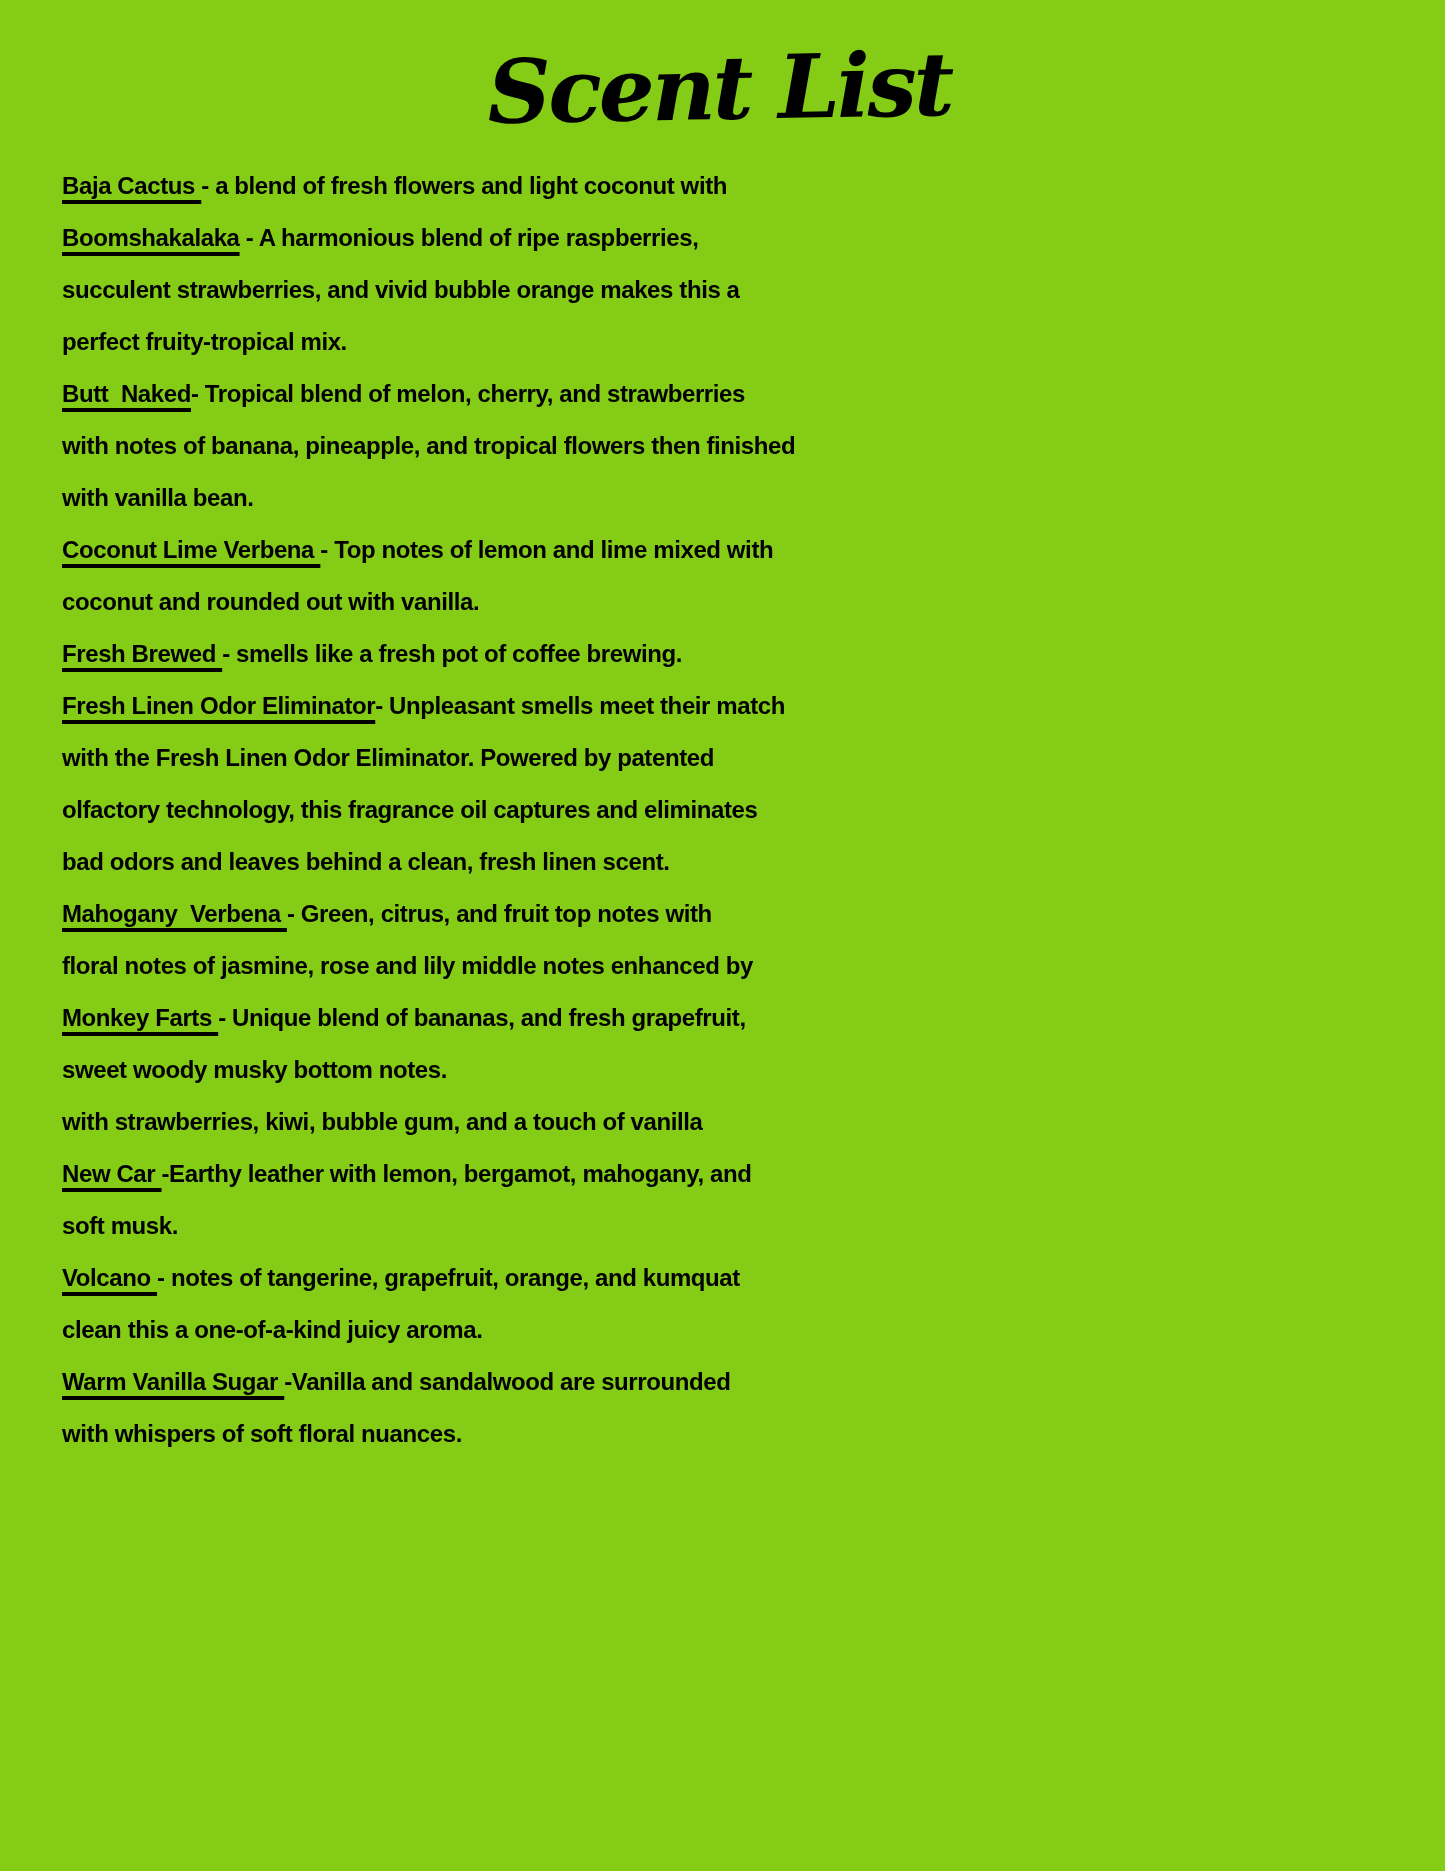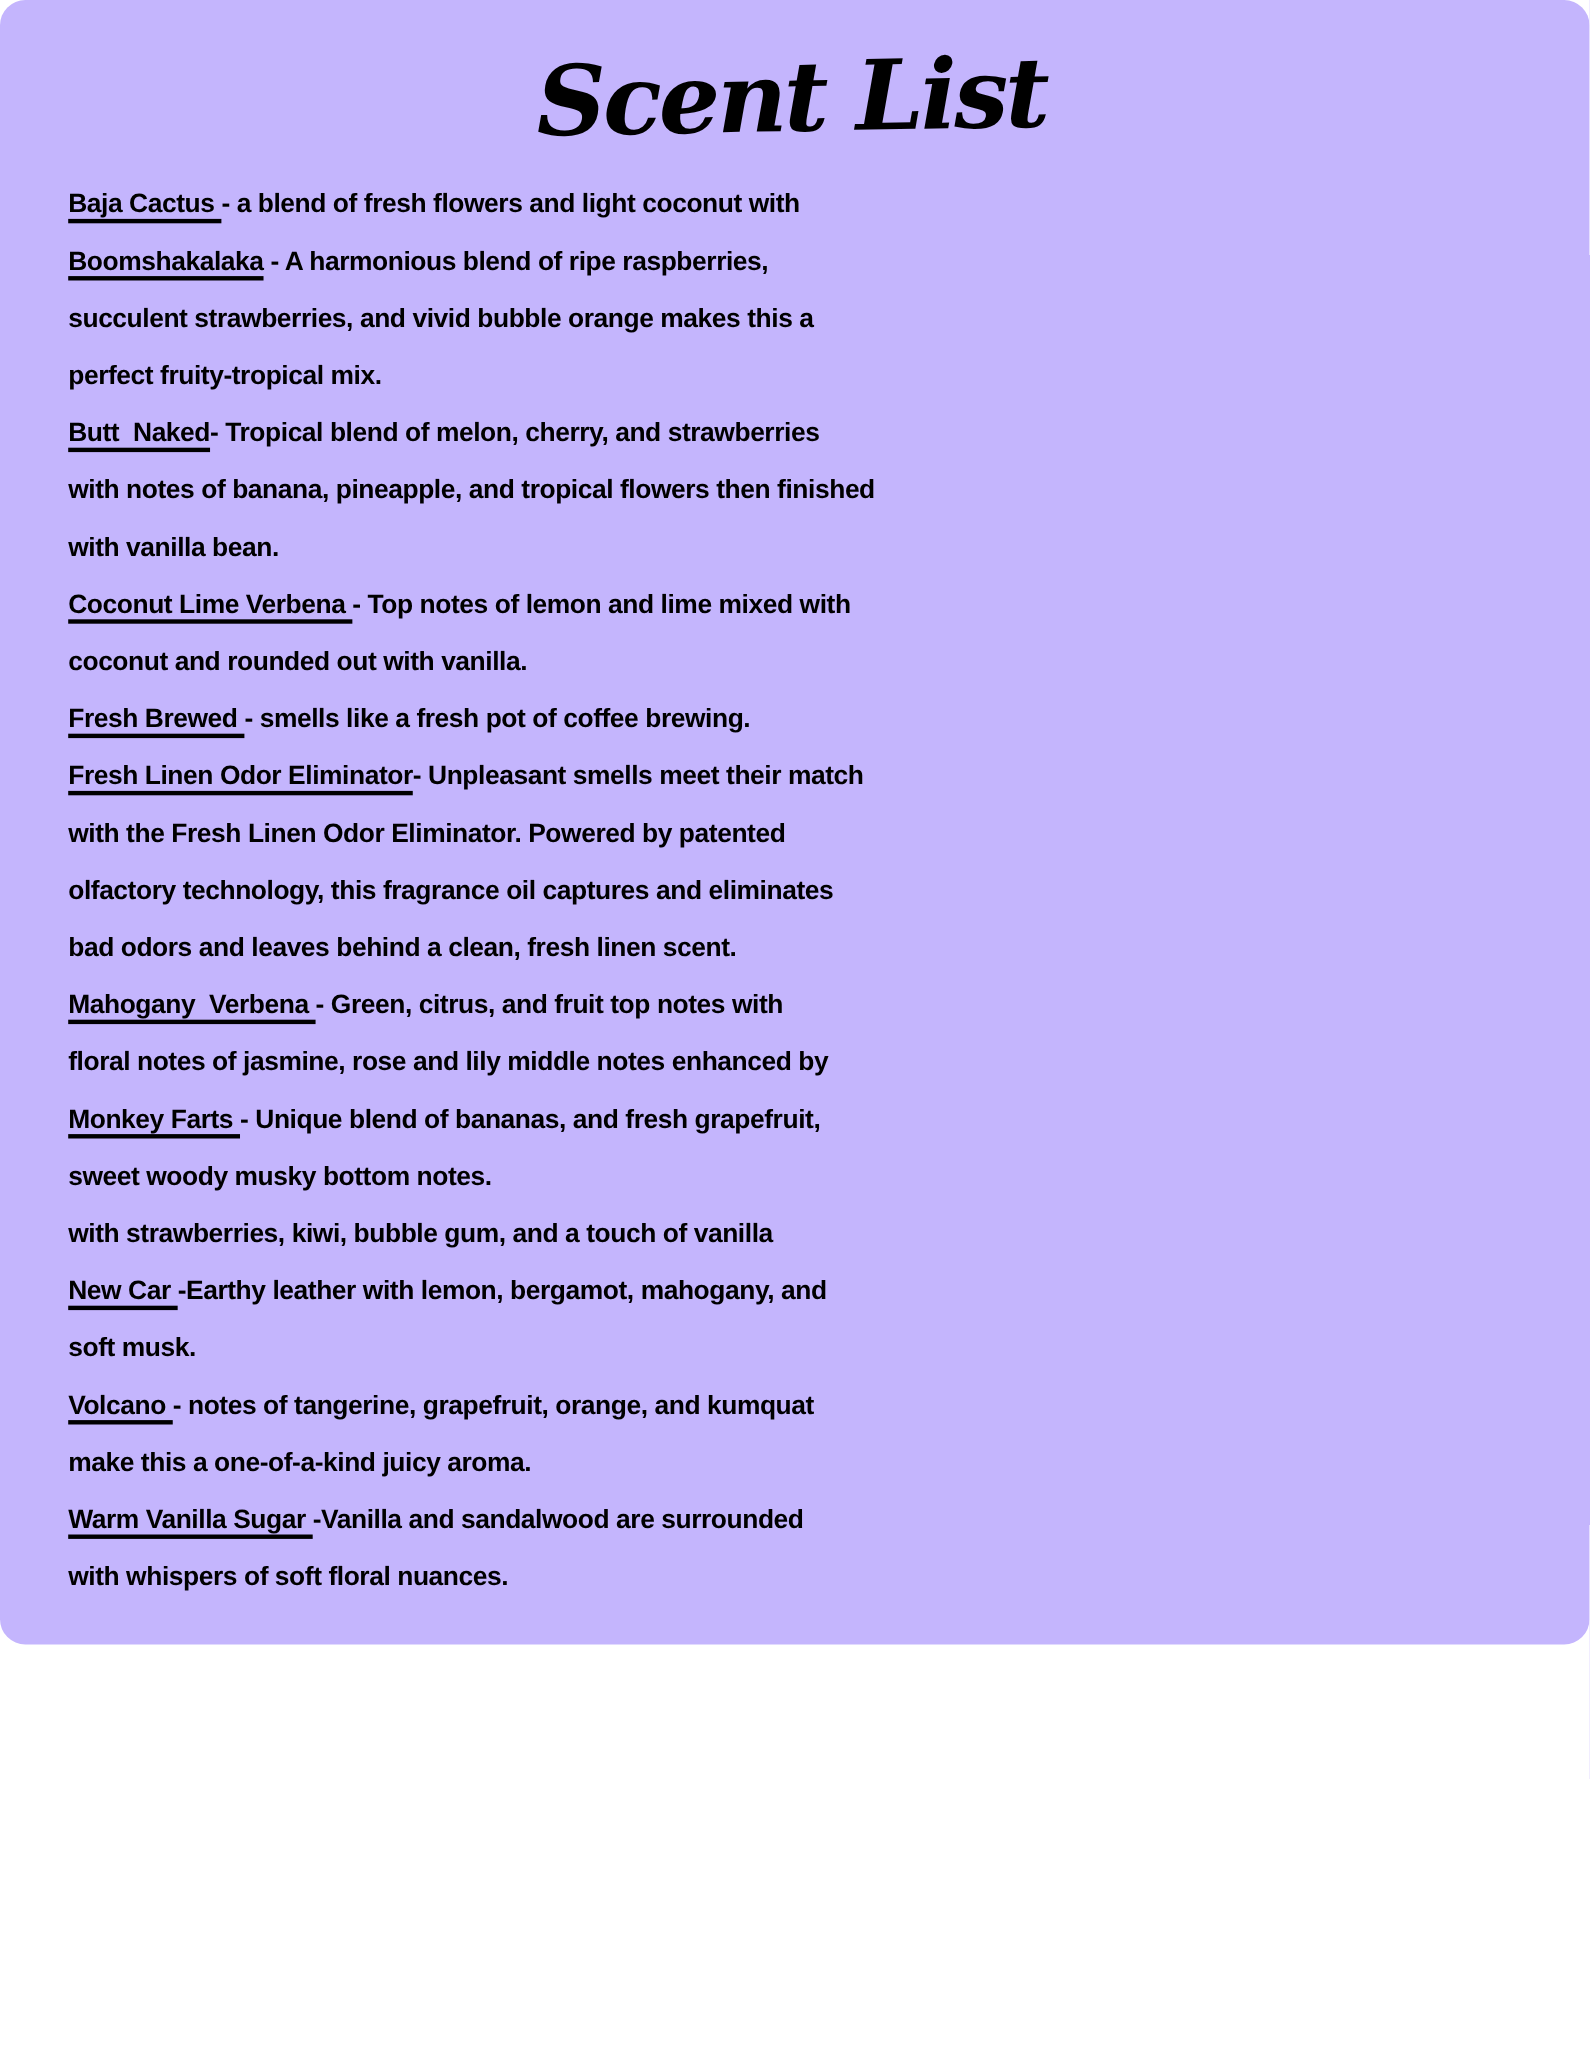--- a/index.html
+++ b/index.html
@@ -6,25 +6,24 @@
     margin: 0;
     padding: 0;
     background: #ffffff;
     width: 1445px;
     height: 1871px;
     overflow: hidden;
   }
   .page {
     box-sizing: border-box;
     width: 1445px;
-    height: 1495px;
-    background: #c4b5fd;
+    height: 1871px;
+    background: #84cc16;
     padding: 42px 48px 0 62px;
     color: #000000;
-    border-radius: 23px;
   }
   .title {
     text-align: center;
     font-family: "DejaVu Serif", serif;
     font-style: italic;
     font-weight: 700;
     font-size: 88px;
     line-height: 1.05;
     letter-spacing: -3px;
     margin: 0 20px 26px 0;
@@ -69,17 +68,17 @@
       <div class="line"><span>olfactory technology, this fragrance oil captures and eliminates</span></div>
       <div class="line"><span>bad odors and leaves behind a clean, fresh linen scent.</span></div>
       <div class="line"><span class="scent-name">Mahogany  Verbena </span><span>- Green, citrus, and fruit top notes with</span></div>
       <div class="line"><span>floral notes of jasmine, rose and lily middle notes enhanced by</span></div>
       <div class="line"><span class="scent-name">Monkey Farts </span><span>- Unique blend of bananas, and fresh grapefruit,</span></div>
       <div class="line"><span>sweet woody musky bottom notes.</span></div>
       <div class="line"><span>with strawberries, kiwi, bubble gum, and a touch of vanilla</span></div>
       <div class="line"><span class="scent-name">New Car </span><span>-Earthy leather with lemon, bergamot, mahogany, and</span></div>
       <div class="line"><span>soft musk.</span></div>
       <div class="line"><span class="scent-name">Volcano </span><span>- notes of tangerine, grapefruit, orange, and kumquat</span></div>
-      <div class="line"><span>make this a one-of-a-kind juicy aroma.</span></div>
+      <div class="line"><span>clean this a one-of-a-kind juicy aroma.</span></div>
       <div class="line"><span class="scent-name">Warm Vanilla Sugar </span><span>-Vanilla and sandalwood are surrounded</span></div>
       <div class="line"><span>with whispers of soft floral nuances.</span></div>
     </div>
 </div>
 
 </body></html>

